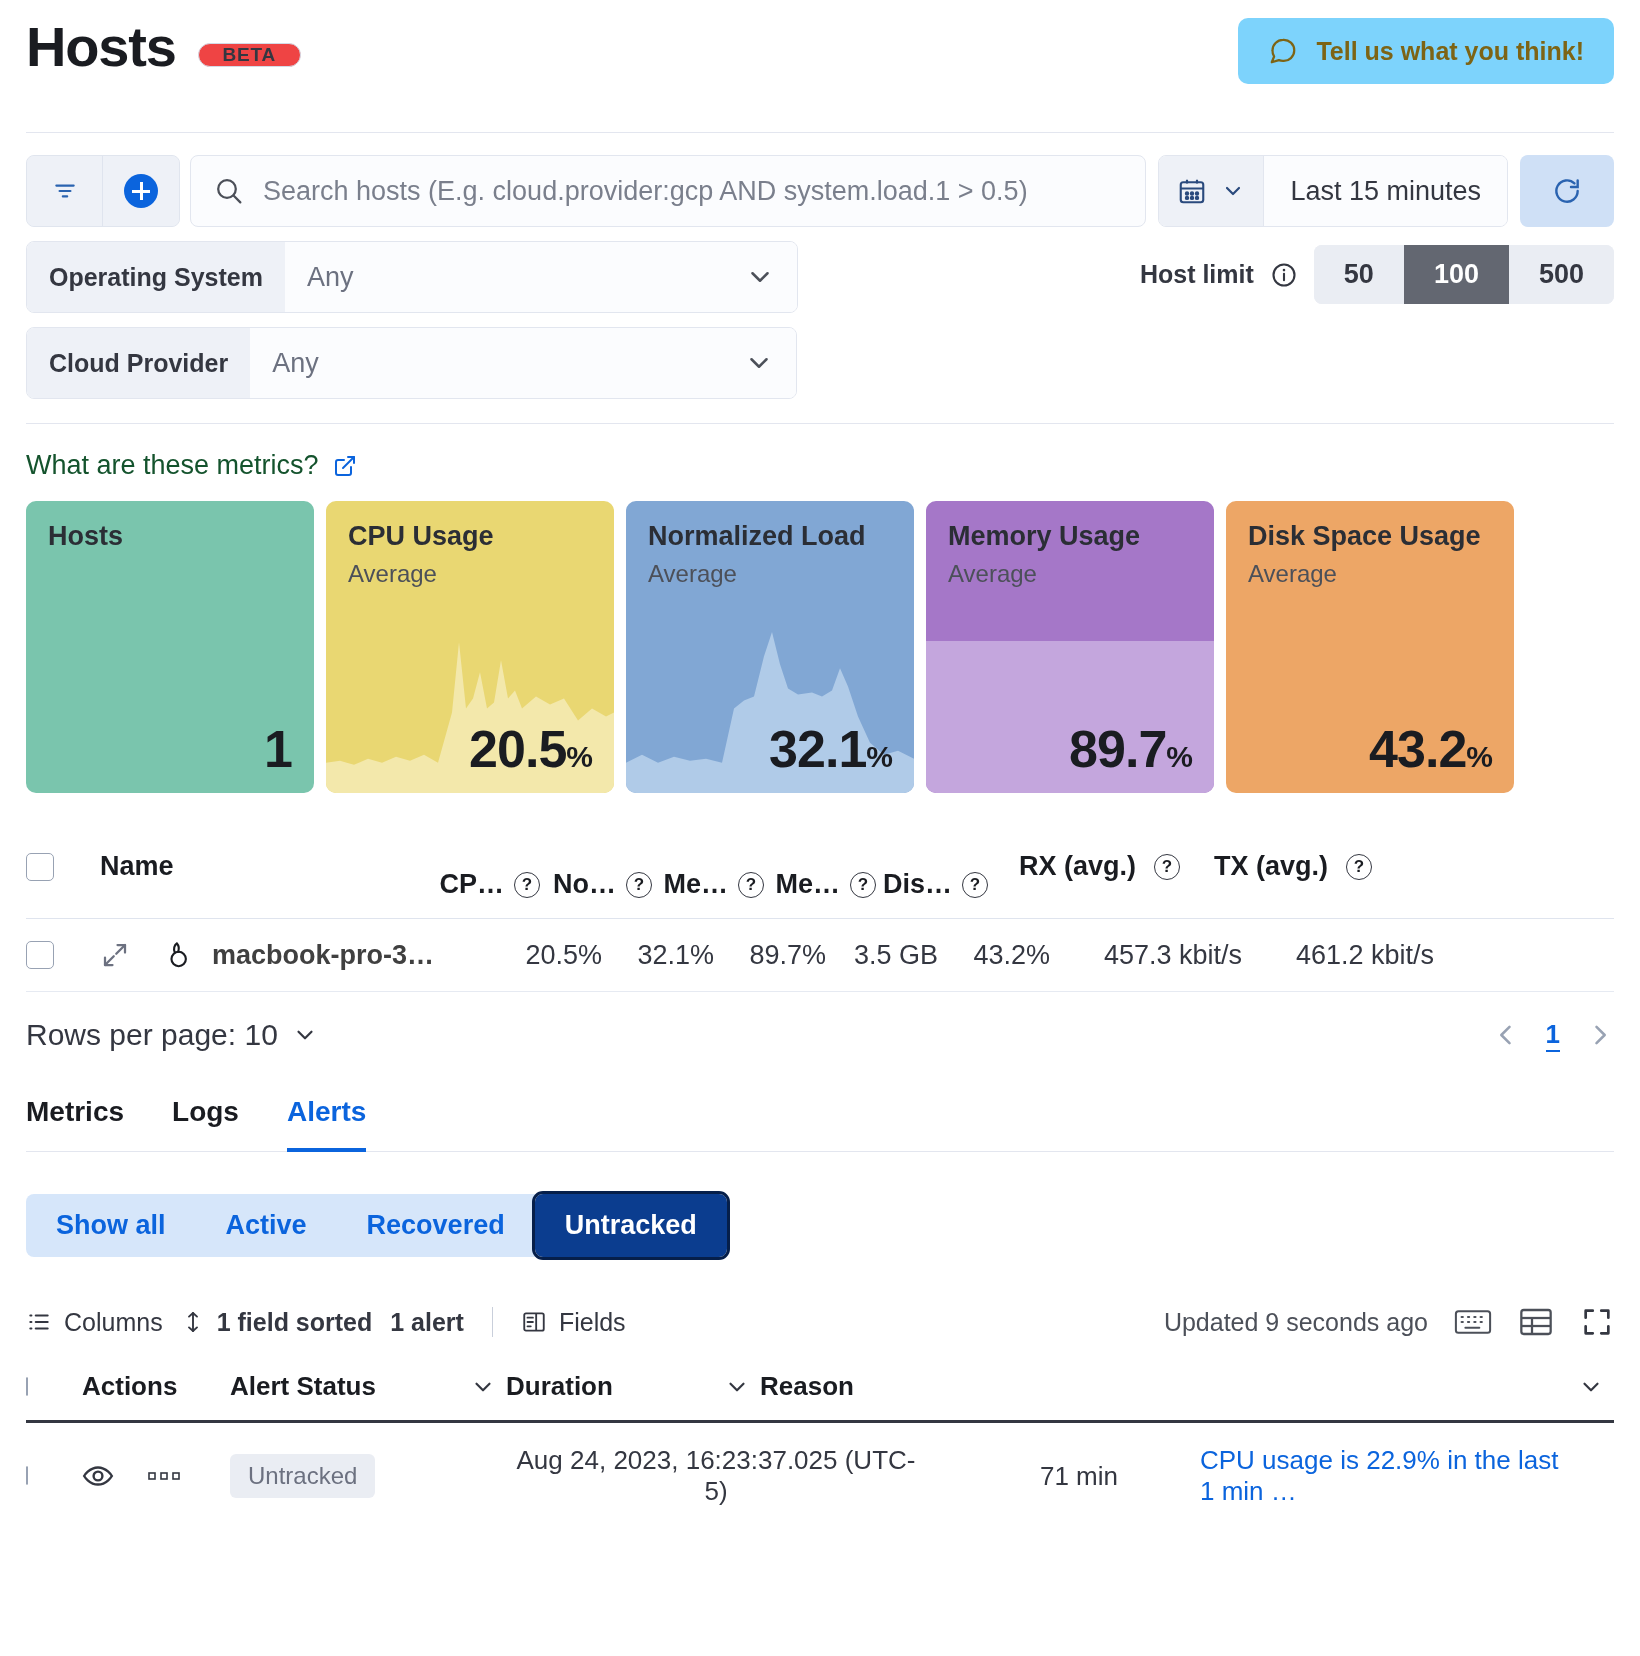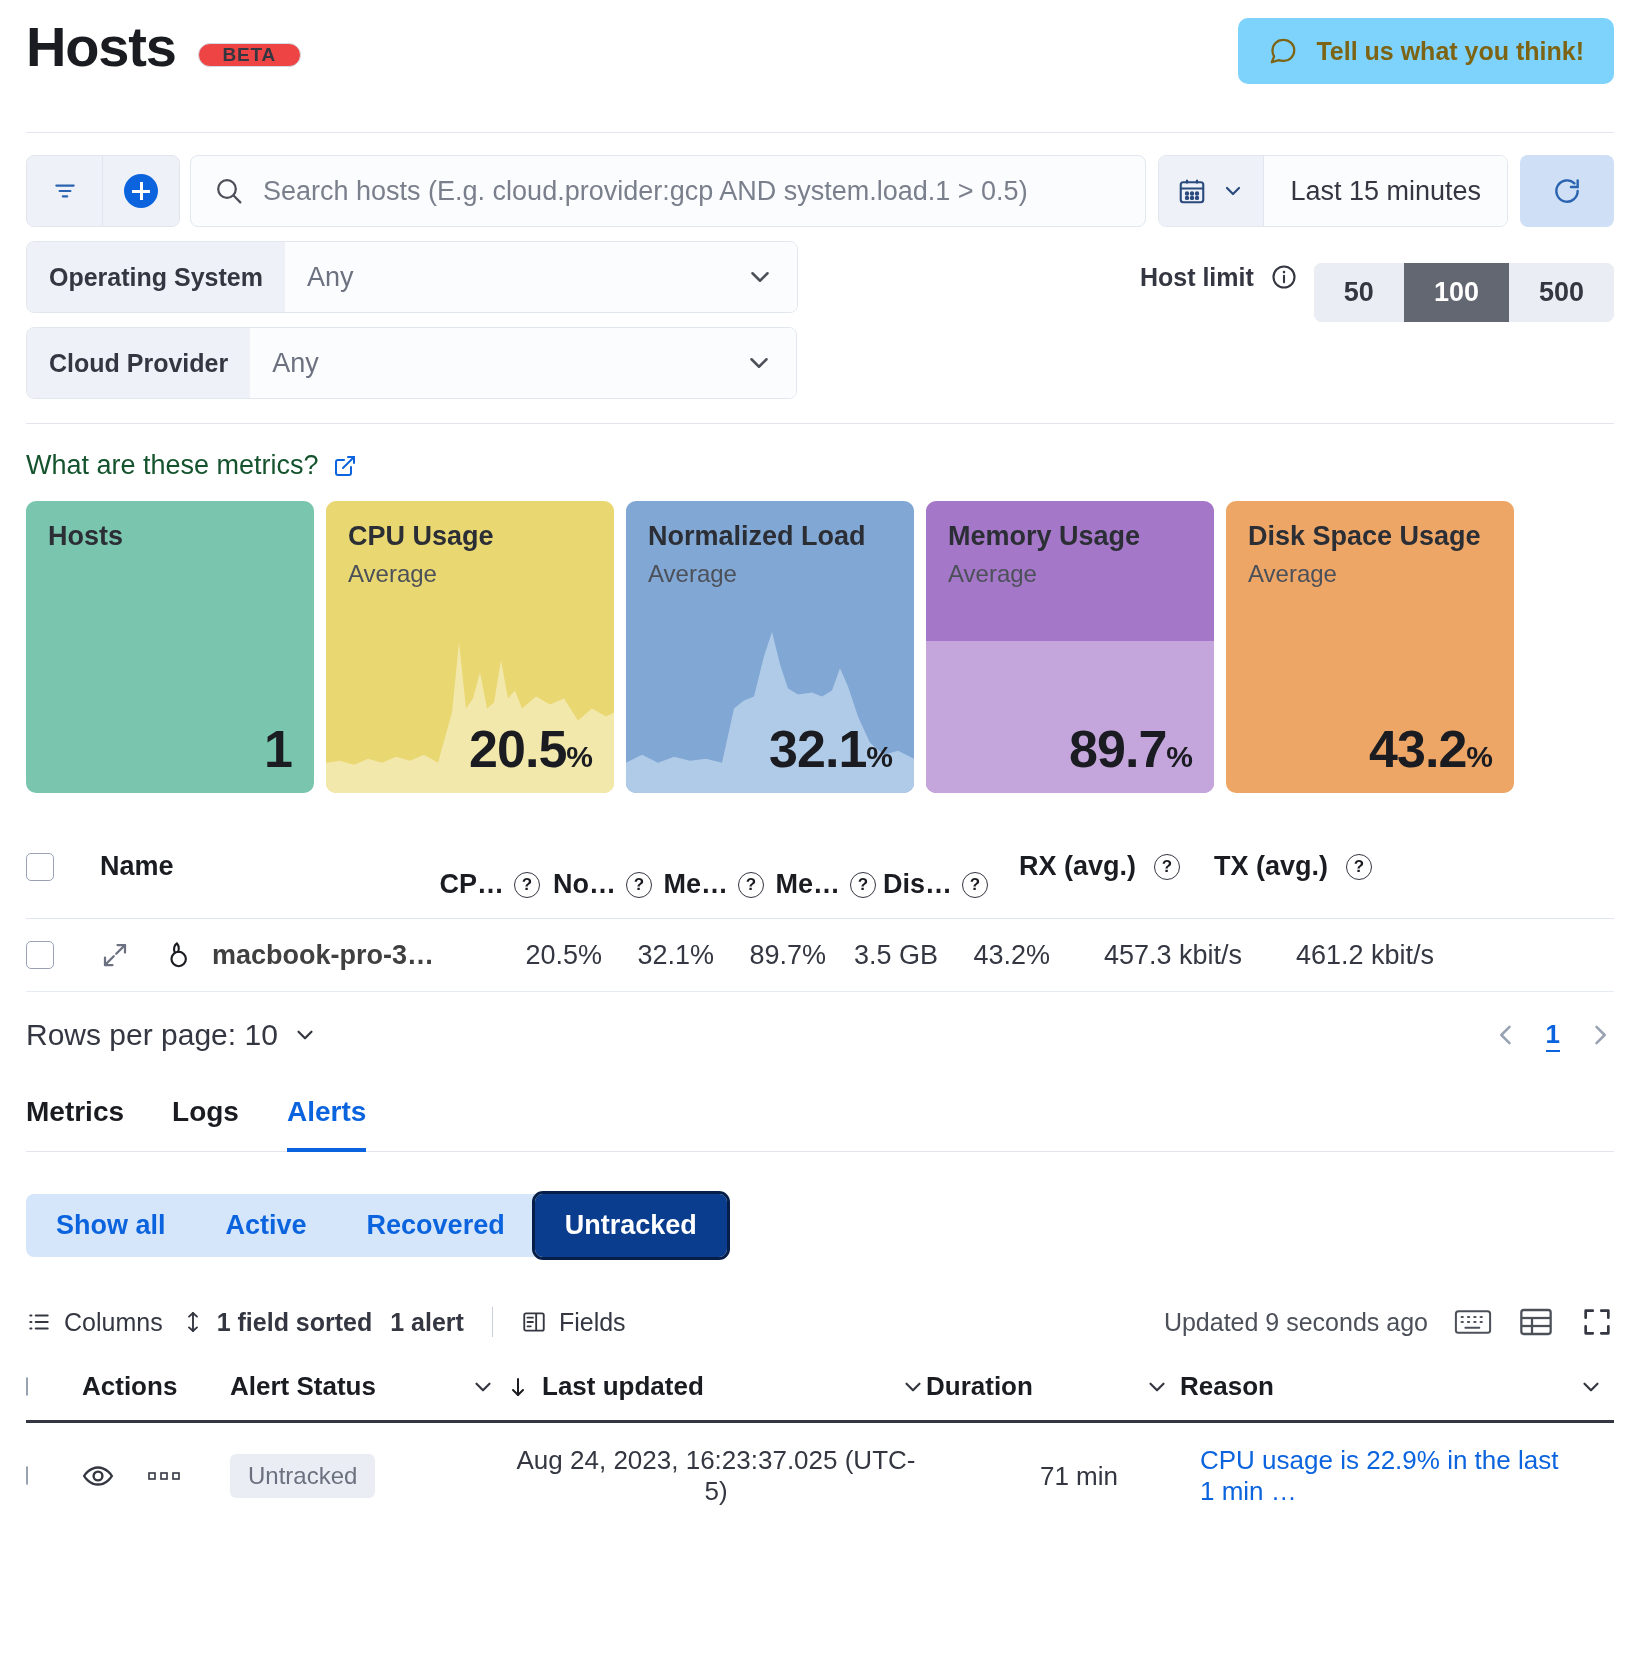--- a/index.html
+++ b/index.html
@@ -112,22 +112,22 @@
   }
   .filter-value {
     background: #fbfcfe; display: flex; align-items: center;
     justify-content: space-between; gap: 180px;
     padding: 0 22px; font-size: 27px; color: #6c7180; cursor: pointer;
   }
   #os-pill .filter-value { min-width: 512px; }
   #cp-pill .filter-value { min-width: 546px; }
 
   .host-limit {
-    position: absolute; right: 26px; top: 130px;
-    display: flex; gap: 16px;
+    position: absolute; right: 26px; top: 112px;
+    display: flex; align-items: center; gap: 16px;
   }
   .host-limit-label { font-size: 25px; font-weight: 700; color: #343741; }
   .limit-group {
     display: flex; border-radius: 8px; overflow: hidden; background: #eaedf3;
   }
   .limit-opt {
     padding: 14px 30px; font-size: 27px; font-weight: 700; color: #343741;
     cursor: pointer; background: #eaedf3; border: none; font-family: inherit;
   }
   .limit-opt.active { background: #636771; color: #fff; }
@@ -627,34 +627,20 @@
       <div class="at-c-check">
         <span class="cb"></span>
       </div>
       <div class="at-c-actions">Actions</div>
       <div class="at-c-status">Alert Status</div>
       <div class="at-chev">
         <svg width="26" height="26" viewBox="0 0 24 24" fill="none" stroke="#343741" stroke-width="2" stroke-linecap="round" stroke-linejoin="round">
             <polyline points="6 9 12 15 18 9"></polyline>
           </svg>
       </div>
-      <div class="at-c-updated">
-        <span>
-          <svg width="24" height="26" viewBox="0 0 24 24" fill="none" stroke="#1a1c21" stroke-width="2" stroke-linecap="round" stroke-linejoin="round">
-              <line x1="12" y1="4" x2="12" y2="20"></line>
-              <polyline points="7 15 12 20 17 15"></polyline>
-            </svg>
-        </span>
-        <span>Last updated</span>
-        <span style="margin-left:auto">
-          <svg width="26" height="26" viewBox="0 0 24 24" fill="none" stroke="#343741" stroke-width="2" stroke-linecap="round" stroke-linejoin="round">
-              <polyline points="6 9 12 15 18 9"></polyline>
-            </svg>
-        </span>
-      </div>
       <div class="at-c-duration">Duration</div>
       <div class="at-chev">
         <svg width="26" height="26" viewBox="0 0 24 24" fill="none" stroke="#343741" stroke-width="2" stroke-linecap="round" stroke-linejoin="round">
             <polyline points="6 9 12 15 18 9"></polyline>
           </svg>
       </div>
       <div class="at-c-reason">Reason</div>
       <div class="at-chev">
         <svg width="26" height="26" viewBox="0 0 24 24" fill="none" stroke="#343741" stroke-width="2" stroke-linecap="round" stroke-linejoin="round">
             <polyline points="6 9 12 15 18 9"></polyline>

